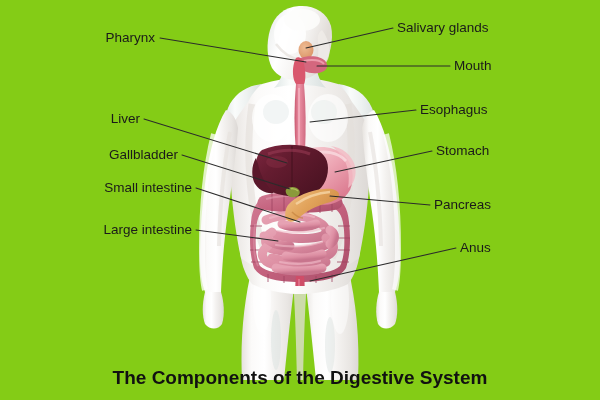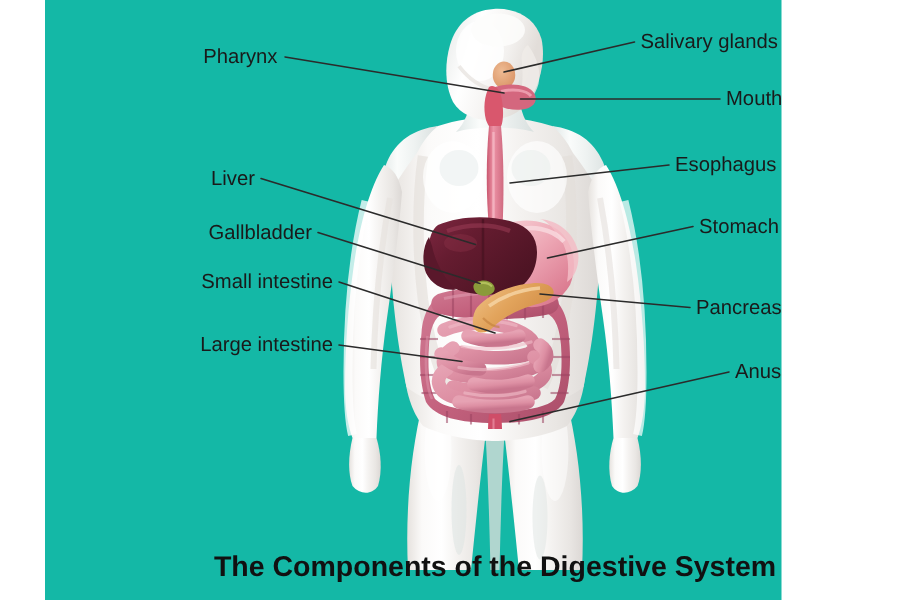--- a/index.html
+++ b/index.html
@@ -5,25 +5,24 @@
   html, body {
     margin: 0;
     padding: 0;
     background: #ffffff;
   }
   body {
     font-family: "Liberation Sans", sans-serif;
   }
   #figure {
     position: relative;
-    width: 491px;
+    width: 600px;
     height: 400px;
-    background: #14b8a6;
+    background: #84cc16;
     overflow: hidden;
-    margin-left: 30px;
   }
   #diagram-svg {
     position: absolute;
     left: 0;
     top: 0;
     width: 600px;
     height: 400px;
     display: block;
   }
   .label-text {

